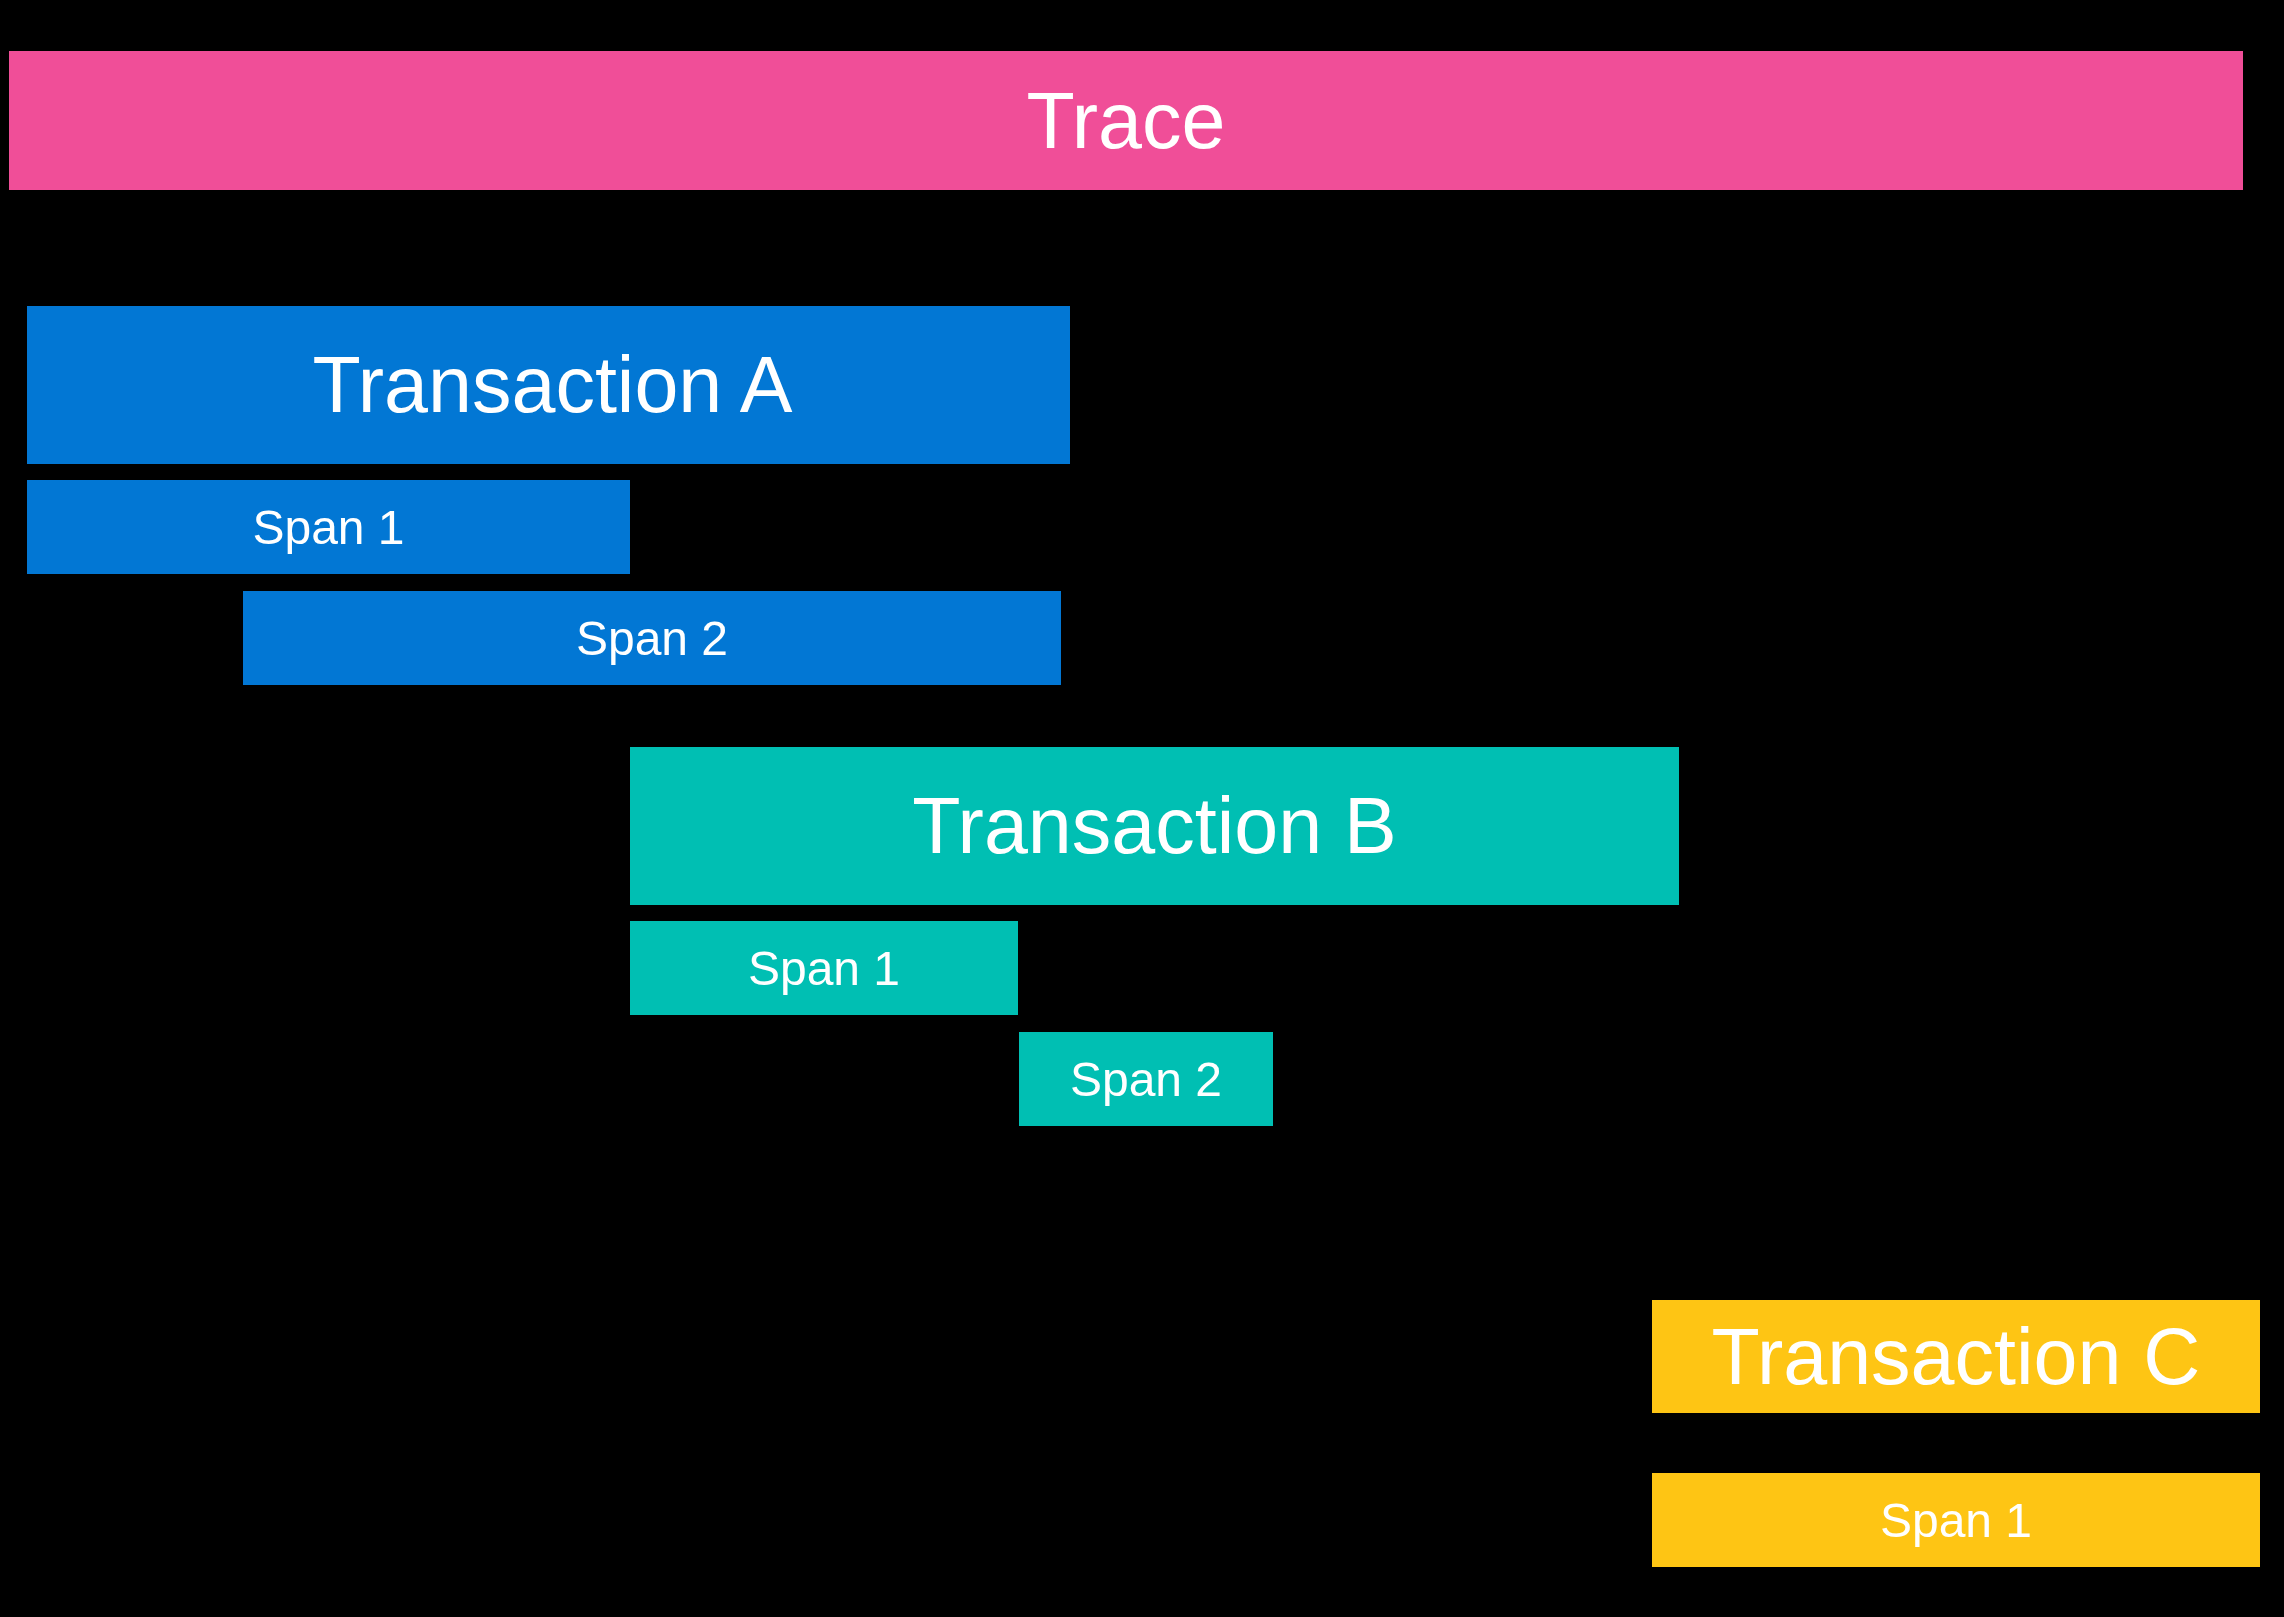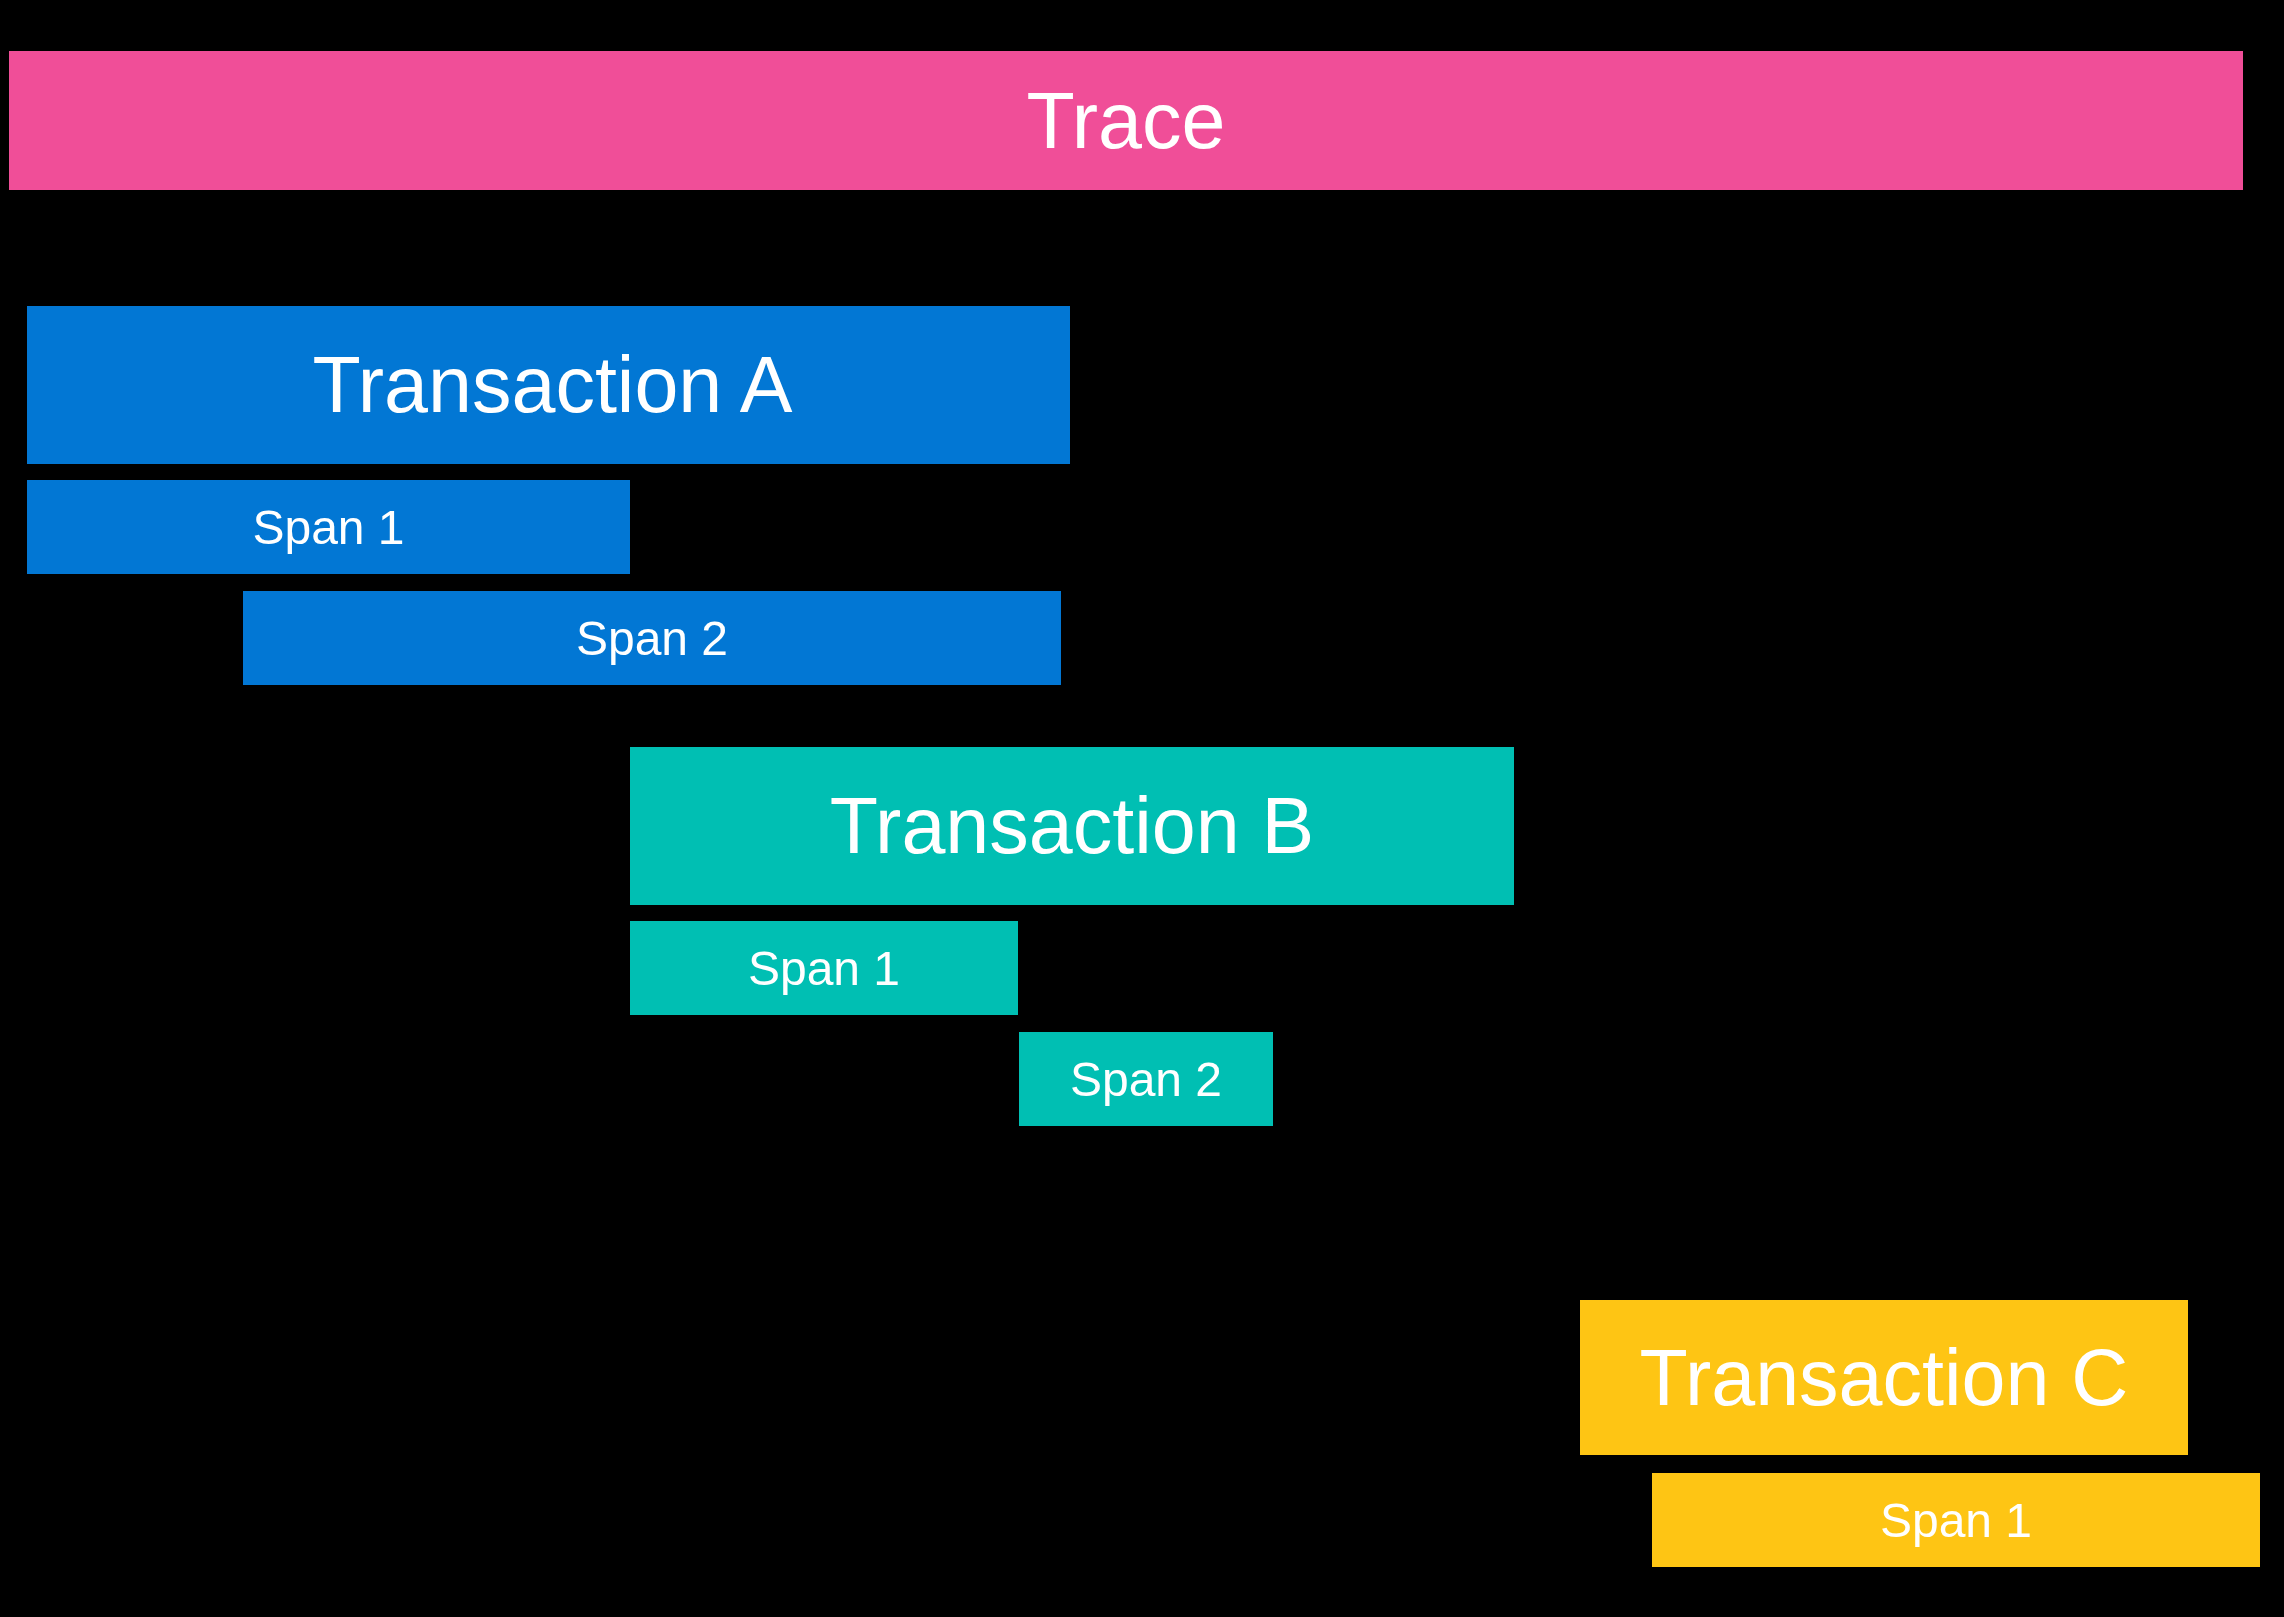--- a/index.html
+++ b/index.html
@@ -29,25 +29,25 @@
     font-weight: 400;
   }
   .label.lg { font-size: 79px; }
   .label.sm { font-size: 48px; }
 
   
   .trace   { left: 9px;   top: 51px;   width: 2234px; height: 139px; }
   .txa     { left: 27px;   top: 306px;  width: 1035px; height: 158px; }
   .txa-s1  { left: 27px;   top: 480px;  width: 603px;  height: 94px; }
   .txa-s2  { left: 243px;  top: 591px;  width: 818px; height: 94px; }
-  .txb     { left: 630px;  top: 747px;  width: 884px; height: 158px; }
+  .txb     { left: 630px;  top: 747px;  width: 1049px; height: 158px; }
   .txb-s1  { left: 630px;  top: 921px; width: 388px;  height: 94px; }
   .txb-s2  { left: 1019px; top: 1032px; width: 254px;  height: 94px; }
   .txb-s3  { left: 1274px; top: 1141px; width: 377px;  height: 94px; }
-  .txc     { left: 1580px; top: 1300px; width: 608px;  height: 155px; }
+  .txc     { left: 1652px; top: 1300px; width: 608px;  height: 113px; }
   .txc-s1  { left: 1652px; top: 1473px; width: 608px;  height: 94px; }
 </style>
 </head>
 <body>
 
 <div class="canvas" style="background-color: rgb(0, 0, 0); color: rgb(255, 255, 255);">
 
   <div class="bar trace" style="background-color: rgb(240, 78, 152);">
     <span class="label lg">Trace</span>
   </div>

